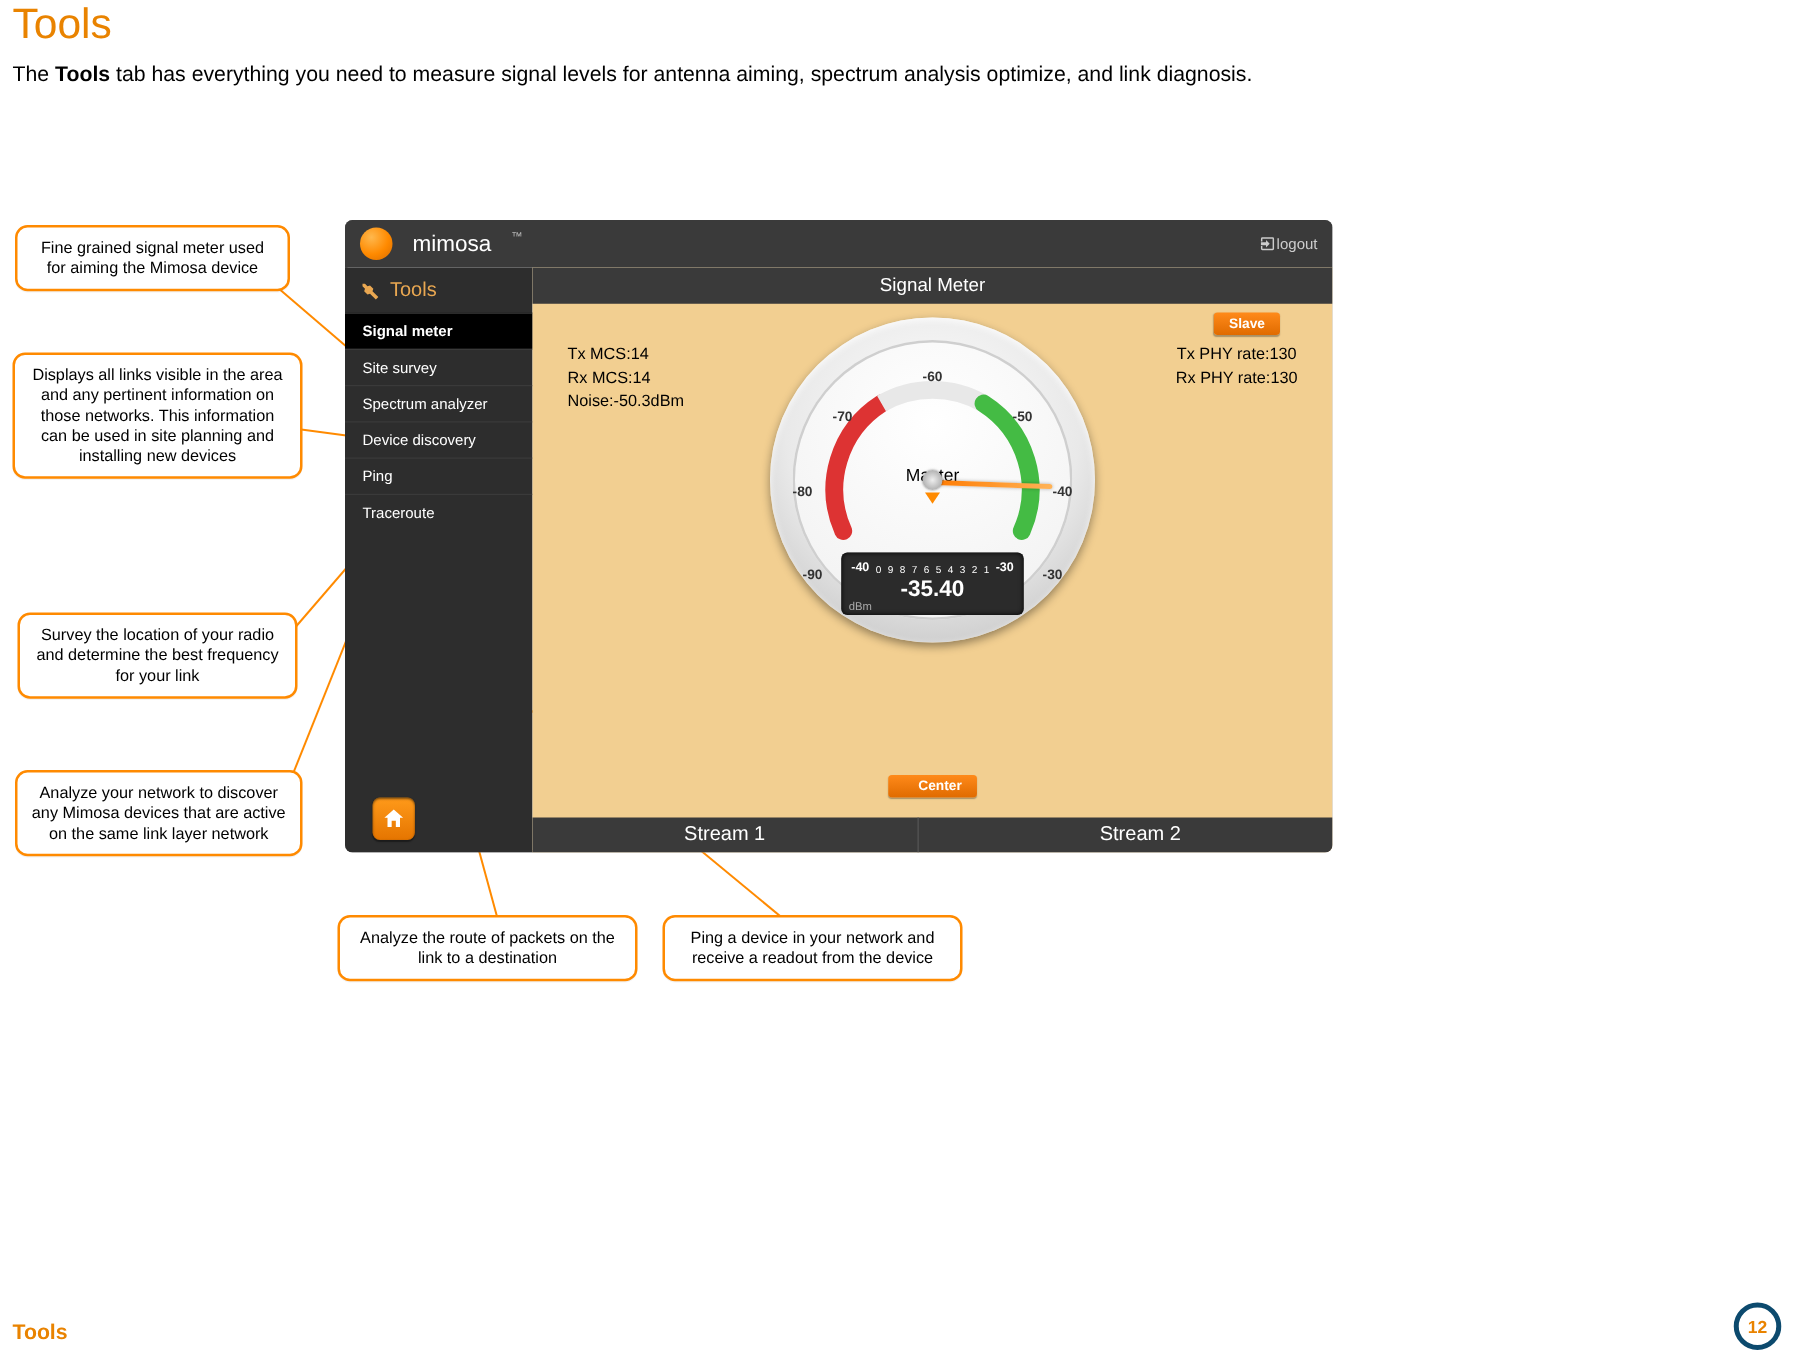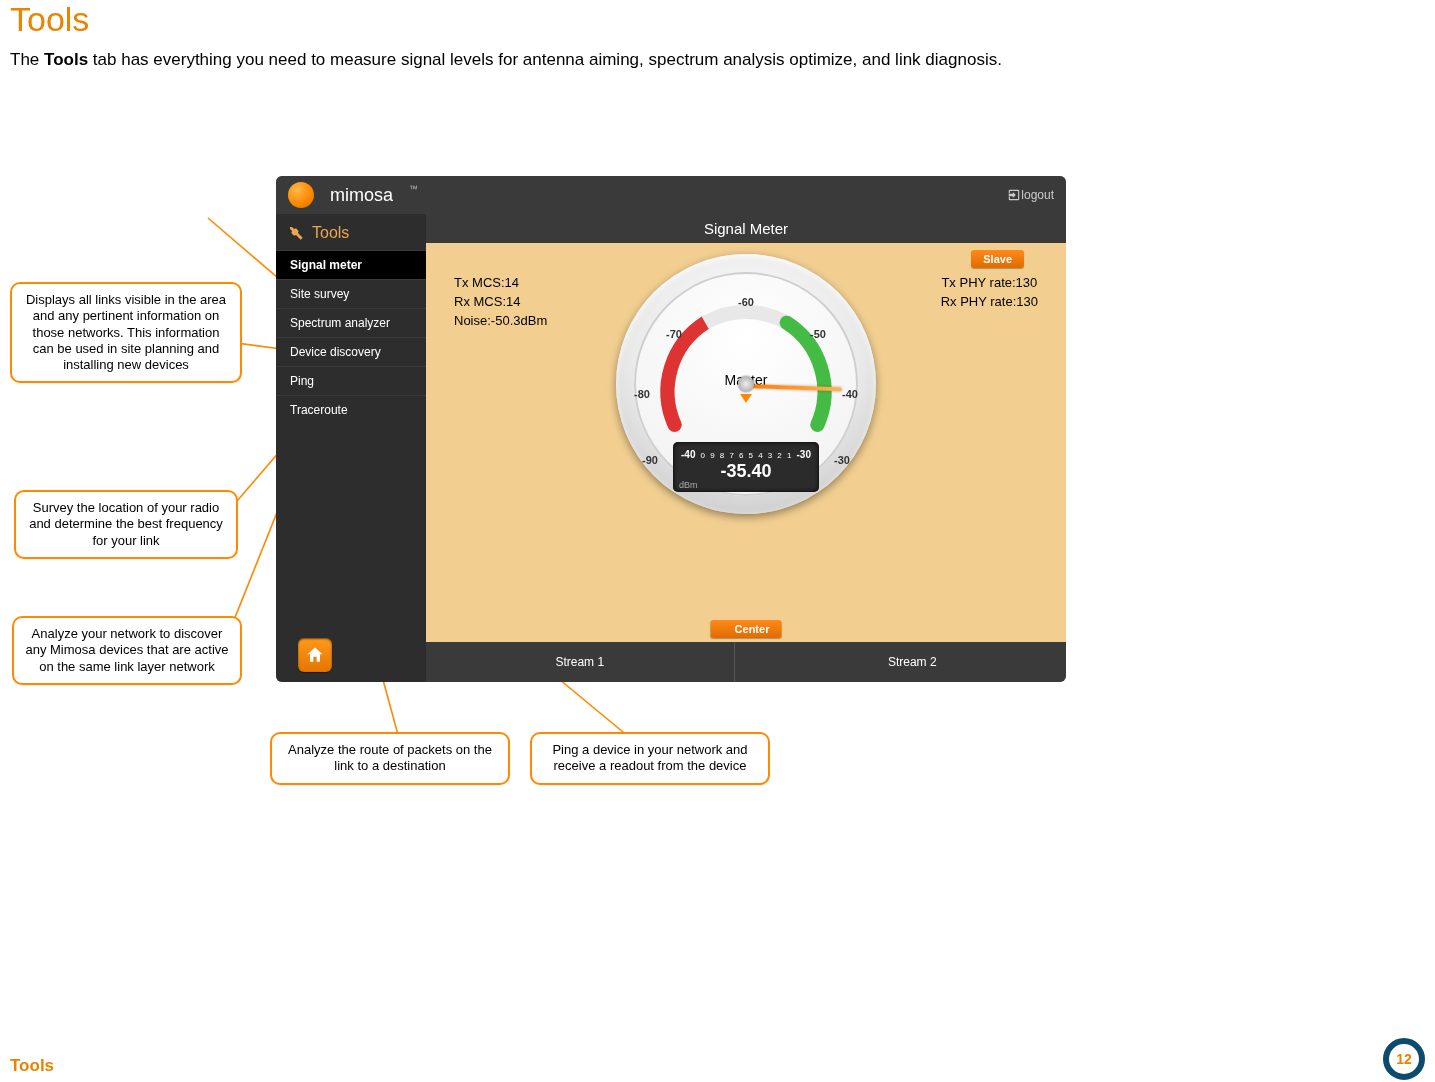--- a/index.html
+++ b/index.html
@@ -3,21 +3,21 @@
 <meta charset="utf-8">
 <style>
   html,body{margin:0;padding:0;font-family:Arial,Helvetica,sans-serif;background:#fff;color:#000;}
   .page{position:relative;width:1435px;height:1082px;}
 
   
   .pg-title{position:absolute;left:10px;top:0;font-size:34px;color:#e98300;font-weight:400;}
   .pg-intro{position:absolute;left:10px;top:50px;font-size:17px;color:#000;}
   .pg-intro b{font-weight:700;}
   .footer-left{position:absolute;left:10px;bottom:6px;font-size:17px;color:#e98300;font-weight:700;}
-  .page-badge{position:absolute;right:10px;bottom:2px;width:30px;height:30px;border:6px solid #0c4a6e;border-radius:50%;display:flex;align-items:center;justify-content:center;color:#e98300;font-size:14px;font-weight:700;}
+  .page-badge{position:absolute;right:10px;bottom:2px;width:30px;height:30px;border:4px solid #0c4a6e;border-radius:50%;display:flex;align-items:center;justify-content:center;color:#e98300;font-size:14px;font-weight:700;}
 
   
   .shot{position:absolute;left:276px;top:176px;width:790px;height:506px;border-radius:6px;overflow:hidden;box-shadow:inset 0 0 0 2px #888;}
   .shot-topbar{height:38px;background:#3a3a3a;display:flex;align-items:center;justify-content:space-between;padding:0 12px;color:#ddd;}
   .brand{display:flex;align-items:center;gap:16px;}
   .brand-dot{width:26px;height:26px;border-radius:50%;background:radial-gradient(circle at 35% 30%,#ffb84d,#ff8a00 55%,#d86b00);}
   .brand-name{color:#fff;font-size:18px;}
   .brand-tm{font-size:9px;color:#bbb;position:relative;top:-6px;}
   .logout{display:flex;align-items:center;gap:0;font-size:12px;color:#ccc;cursor:pointer;}
   .logout svg{width:14px;height:14px;}
@@ -32,21 +32,21 @@
   .home-btn{width:34px;height:34px;border-radius:6px;background:linear-gradient(#ff9a1a,#e57500);display:flex;align-items:center;justify-content:center;box-shadow:0 1px 2px rgba(0,0,0,.6) inset,0 1px 1px rgba(0,0,0,.4);cursor:pointer;}
   .home-btn svg{width:20px;height:20px;fill:#fff;}
 
   .main{flex:1;background:#f2cf91;position:relative;}
   .main-title{background:#3a3a3a;color:#fff;text-align:center;font-size:15px;padding:6px 0;}
   .stats-left{position:absolute;left:28px;top:60px;font-size:13px;color:#000;line-height:1.45;}
   .stats-right{position:absolute;right:28px;top:60px;font-size:13px;color:#000;line-height:1.45;text-align:center;}
   .tag{position:absolute;background:linear-gradient(#ff8a1a,#e06b00);color:#fff;font-size:11px;font-weight:700;padding:3px 12px;border-radius:3px;box-shadow:0 1px 1px rgba(0,0,0,.3);}
   .tag-slave{right:42px;top:36px;cursor:pointer;}
   .tag-center{left:50%;transform:translateX(-50%);bottom:44px;cursor:pointer;padding-left:24px;}
-  .stream-bar{position:absolute;left:0;right:0;bottom:0;height:40px;background:#3a3a3a;color:#fff;display:flex;font-size:12px;justify-content:center;}
+  .stream-bar{position:absolute;left:0;right:0;bottom:0;height:28px;background:#3a3a3a;color:#fff;display:flex;font-size:16px;justify-content:center;}
   .stream-bar>div{flex:1;display:flex;align-items:center;justify-content:center;border-right:1px solid #555;}
   .stream-bar>div:last-child{border-right:none;margin-left:24px;}
 
   
   .gauge{position:absolute;left:50%;top:40px;transform:translateX(-50%);width:260px;height:260px;}
   .g-outer{position:absolute;inset:0;border-radius:50%;background:radial-gradient(circle at 50% 35%,#fff 0%,#e9e9e9 55%,#bababa 100%);box-shadow:0 3px 8px rgba(0,0,0,.4),inset 0 2px 6px rgba(255,255,255,.8);}
   .g-face{position:absolute;inset:18px;border-radius:50%;background:radial-gradient(circle at 50% 30%,#fff,#f0f0f0);box-shadow:inset 0 0 0 2px #cfcfcf;}
   .g-arc{position:absolute;inset:28px;}
   .g-tick{position:absolute;width:100%;text-align:center;font-size:11px;color:#333;font-weight:600;transform-origin:50% 50%;}
   .g-label{position:absolute;width:100%;text-align:center;top:118px;font-size:14px;color:#000;font-weight:500;}
@@ -78,20 +78,21 @@
 
   <svg class="connectors">
     <line x1="208" y1="218" x2="334" y2="326"></line>
     <line x1="214" y1="340" x2="304" y2="352"></line>
     <line x1="212" y1="530" x2="324" y2="400"></line>
     <line x1="218" y1="660" x2="310" y2="430"></line>
     <line x1="400" y1="742" x2="335" y2="504"></line>
     <line x1="640" y1="746" x2="318" y2="480"></line>
   </svg>
 
+  <div class="callout" style="left:12px;top:180px;width:196px">Fine grained signal meter used for aiming the Mimosa device</div>
   <div class="callout" style="left:10px;top:282px;width:208px">Displays all links visible in the area and any pertinent information on those networks. This information can be used in site planning and installing new devices</div>
   <div class="callout" style="left:14px;top:490px;width:200px">Survey the location of your radio and determine the best frequency for your link</div>
   <div class="callout" style="left:12px;top:616px;width:206px">Analyze your network to discover any Mimosa devices that are active on the same link layer network</div>
   <div class="callout" style="left:270px;top:732px;width:216px">Analyze the route of packets on the link to a destination</div>
   <div class="callout" style="left:530px;top:732px;width:216px">Ping a device in your network and receive a readout from the device</div>
 
   <div class="shot">
     <div class="shot-topbar">
       <div class="brand">
         <div class="brand-dot"></div>

